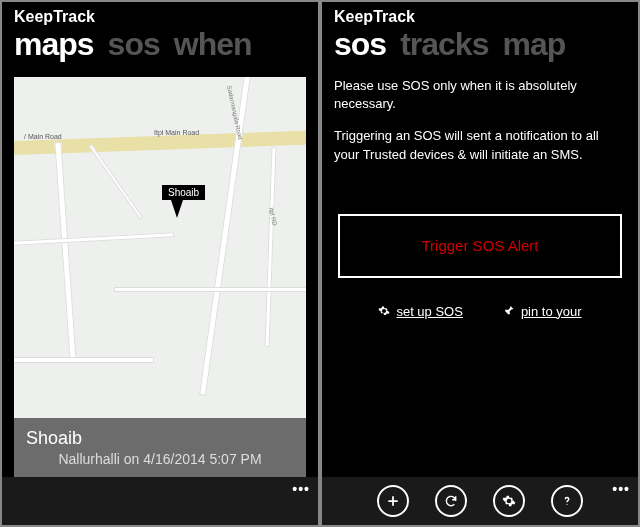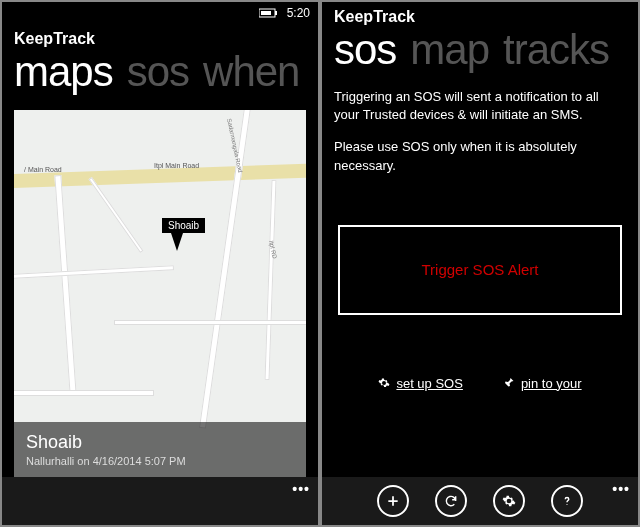--- a/index.html
+++ b/index.html
@@ -43,60 +43,59 @@
   }
   .pivot {
     display: flex;
     align-items: baseline;
     gap: 14px;
     padding: 0 12px;
     white-space: nowrap;
     overflow: hidden;
   }
   .pivot-item {
-    font-size: 42px;
-    font-weight: 400;
+    font-size: 32px;
+    font-weight: 700;
     color: #555;
     letter-spacing: -1px;
   }
   .pivot-item.active { color: #fff; }
   .content {
     flex: 1;
     padding: 14px 12px 0;
     color: #fff;
     font-size: 13px;
     display: flex;
     flex-direction: column;
     overflow: hidden;
   }
   .sos-text { margin-bottom: 14px; line-height: 1.4; }
   .trigger-btn {
     border: 2px solid #fff;
-    height: 90px;
+    height: 64px;
     display: flex;
     align-items: center;
     justify-content: center;
     margin: 36px 4px 0;
     color: #d00000;
     font-size: 15px;
     font-weight: 400;
   }
   .link-row {
     display: flex;
     justify-content: center;
     gap: 40px;
     margin-top: 26px;
     font-size: 13px;
   }
   .link {
     display: inline-flex;
     align-items: center;
     gap: 6px;
     color: #fff;
-    margin-top: 35px;
   }
   .link span { text-decoration: underline; }
   .link svg { display: block; }
   .appbar {
     height: 48px;
     background: #1a1a1a;
     display: flex;
     align-items: center;
     justify-content: center;
     gap: 26px;
@@ -210,43 +209,34 @@
     background: rgba(0,0,0,0.55);
     color: #fff;
     padding: 10px 12px;
   }
   .map-footer-name {
     font-size: 18px;
     font-weight: 300;
     margin-bottom: 2px;
   }
   .map-footer-sub {
-    font-size: 11px;
+    font-size: 14px;
     color: #ddd;
     font-weight: 300;
+    text-align: center;
   }
   
   .appbar.empty {
     justify-content: flex-end;
   }
 </style>
 </head>
 <body>
 
 <div class="phone">
-  <div class="statusbar">
-    <span class="battery-icon">
-      <svg width="20" height="10" viewBox="0 0 20 10">
-          <rect x="0" y="1" width="16" height="8" fill="none" stroke="#fff" stroke-width="1"></rect>
-          <rect x="2" y="3" width="10" height="4" fill="#fff"></rect>
-          <rect x="16" y="3" width="2" height="4" fill="#fff"></rect>
-        </svg>
-    </span>
-    <span>5:20</span>
-  </div>
   <div class="app-title">KeepTrack</div>
   <div class="pivot">
     <span class="pivot-item active">maps</span>
     <span class="pivot-item">sos</span>
     <span class="pivot-item">when</span>
   </div>
   <div class="content">
     <div class="map-card">
       <div class="map-bg">
         <div class="road-main"></div>
@@ -274,26 +264,26 @@
   </div>
   <div class="appbar empty">
     <span class="appbar-dots">•••</span>
   </div>
 </div>
 
 <div class="phone">
   <div class="app-title">KeepTrack</div>
   <div class="pivot">
     <span class="pivot-item active">sos</span>
+    <span class="pivot-item">tracks</span>
     <span class="pivot-item">map</span>
-    <span class="pivot-item">tracks</span>
   </div>
   <div class="content">
+    <div class="sos-text">Please use SOS only when it is absolutely necessary.</div>
     <div class="sos-text">Triggering an SOS will sent a notification to all your Trusted devices &amp; will initiate an SMS.</div>
-    <div class="sos-text">Please use SOS only when it is absolutely necessary.</div>
     <div class="trigger-btn">
       <span>Trigger SOS Alert</span>
     </div>
     <div class="link-row">
       <div class="link">
         <svg width="12" height="12" viewBox="0 0 24 24" fill="#fff">
             <path d="M12 8a4 4 0 100 8 4 4 0 000-8zm9 4a7 7 0 01-.1 1.2l2.1 1.6-2 3.4-2.5-1a7 7 0 01-2 .1l-.4 2.7h-4l-.4-2.7a7 7 0 01-2-1.1l-2.5 1-2-3.4 2.1-1.6A7 7 0 013 12a7 7 0 01.1-1.2L1 9.2l2-3.4 2.5 1a7 7 0 012-1.1L7.9 3h4l.4 2.7a7 7 0 012 1.1l2.5-1 2 3.4-2.1 1.6A7 7 0 0121 12z"></path>
           </svg>
         <span>set up SOS</span>
       </div>

